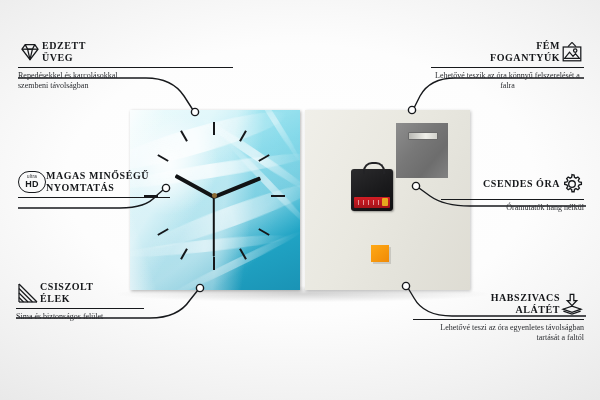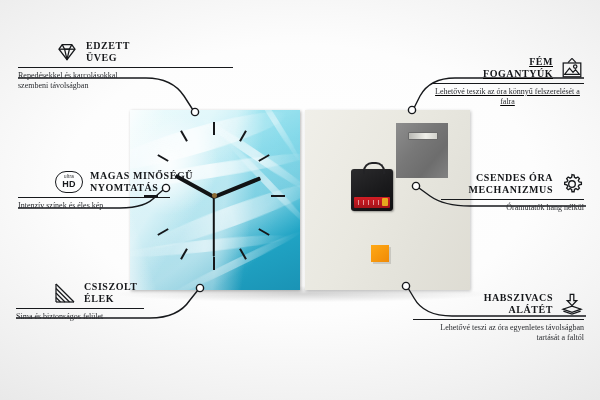--- a/index.html
+++ b/index.html
@@ -87,21 +87,21 @@
     background:linear-gradient(140deg,#ffa915,#f08a06);
     box-shadow:2px 2px 0 rgba(0,0,0,.12);
   }
   .shadow-floor{
     position:absolute;left:118px;top:286px;width:370px;height:16px;
     background:radial-gradient(ellipse at center, rgba(0,0,0,.16) 0%, rgba(0,0,0,0) 72%);
   }
 
   
   .callout{position:absolute;width:215px;}
-  .co-head{display:flex;align-items:center;gap:7px;margin-left:37px;}
+  .co-head{display:flex;align-items:center;}
   .co-title{
     font-size:10px;letter-spacing:.55px;color:#15171a;
     line-height:12px;text-transform:uppercase;font-weight:700;
     font-family:"Liberation Serif",serif;
   }
   .co-rule{height:1px;background:#17191c;margin:3px 0 3px;}
   .co-desc{
     font-size:8px;line-height:10px;color:#2a2c30;
     font-family:"Liberation Serif",serif;
   }
@@ -232,21 +232,20 @@
       <span class="hdbadge">
         <span class="u">ultra</span>
         <span class="h">HD</span>
       </span>
       <div>
         <div class="co-title">MAGAS MINŐSÉGŰ</div>
         <div class="co-title">NYOMTATÁS</div>
       </div>
     </div>
     <div class="co-rule" style="width:152px;"></div>
-    <div class="co-desc">Intenzív színek és éles kép</div>
   </div>
 
   <div class="callout left" style="left:16px;top:281px;">
     <div class="co-head">
       <span class="ico">
         <svg viewBox="0 0 24 24" width="24" height="24" fill="none" stroke="#17191c" stroke-width="1.25">
           <path d="M3 3 L21 21"></path>
             <path d="M3 7.5 L16.5 21"></path>
             <path d="M3 12 L12 21"></path>
           <path d="M3 16.5 L7.5 21"></path>
@@ -256,21 +255,21 @@
       </span>
       <div>
         <div class="co-title">CSISZOLT</div>
         <div class="co-title">ÉLEK</div>
       </div>
     </div>
     <div class="co-rule" style="width:128px;"></div>
     <div class="co-desc">Sima és biztonságos felület</div>
   </div>
 
-  <div class="callout right" style="left:369px;top:56px;text-decoration:underline;">
+  <div class="callout right" style="left:369px;top:40px;">
     <div class="co-head">
       <div style="flex:1;">
         <div class="co-title">FÉM</div>
         <div class="co-title">FOGANTYÚK</div>
       </div>
       <span class="ico">
         <svg viewBox="0 0 24 24" width="24" height="24" fill="none" stroke="#17191c" stroke-width="1.25">
           <path d="M12 2.4 L16 6.6"></path>
             <path d="M12 2.4 L8 6.6"></path>
           <rect x="3.2" y="7" width="17.6" height="13.8"></rect>
@@ -280,21 +279,20 @@
       </span>
     </div>
     <div class="co-rule" style="margin-left:62px;width:153px;"></div>
     <div class="co-desc" style="margin-left:62px;text-align:center;">Lehetővé teszik az óra könnyű felszerelését a falra</div>
   </div>
 
   <div class="callout right" style="left:369px;top:172px;">
     <div class="co-head">
       <div style="flex:1;">
         <div class="co-title">CSENDES ÓRA</div>
-        <div class="co-title">MECHANIZMUS</div>
       </div>
       <span class="ico">
         <svg viewBox="0 0 24 24" width="24" height="24" fill="none" stroke="#17191c" stroke-width="1.35">
           <path d="M12 2.6 l2.1 .45 .35 2.2 1.5 .88 1.95-1.1 1.5 1.5 -1.1 1.95 .88 1.5 2.2 .35 0 2.12 -2.2 .35 -.88 1.5 1.1 1.95 -1.5 1.5 -1.95-1.1 -1.5 .88 -.35 2.2 -2.12 0 -.35-2.2 -1.5-.88 -1.95 1.1 -1.5-1.5 1.1-1.95 -.88-1.5 -2.2-.35 0-2.12 2.2-.35 .88-1.5 -1.1-1.95 1.5-1.5 1.95 1.1 1.5-.88 .35-2.2 Z"></path>
           <circle cx="12" cy="12" r="3.3"></circle>
         </svg>
       </span>
     </div>
     <div class="co-rule" style="margin-left:72px;width:143px;"></div>
     <div class="co-desc" style="margin-left:72px;">Óramutatók hang nélkül</div>

